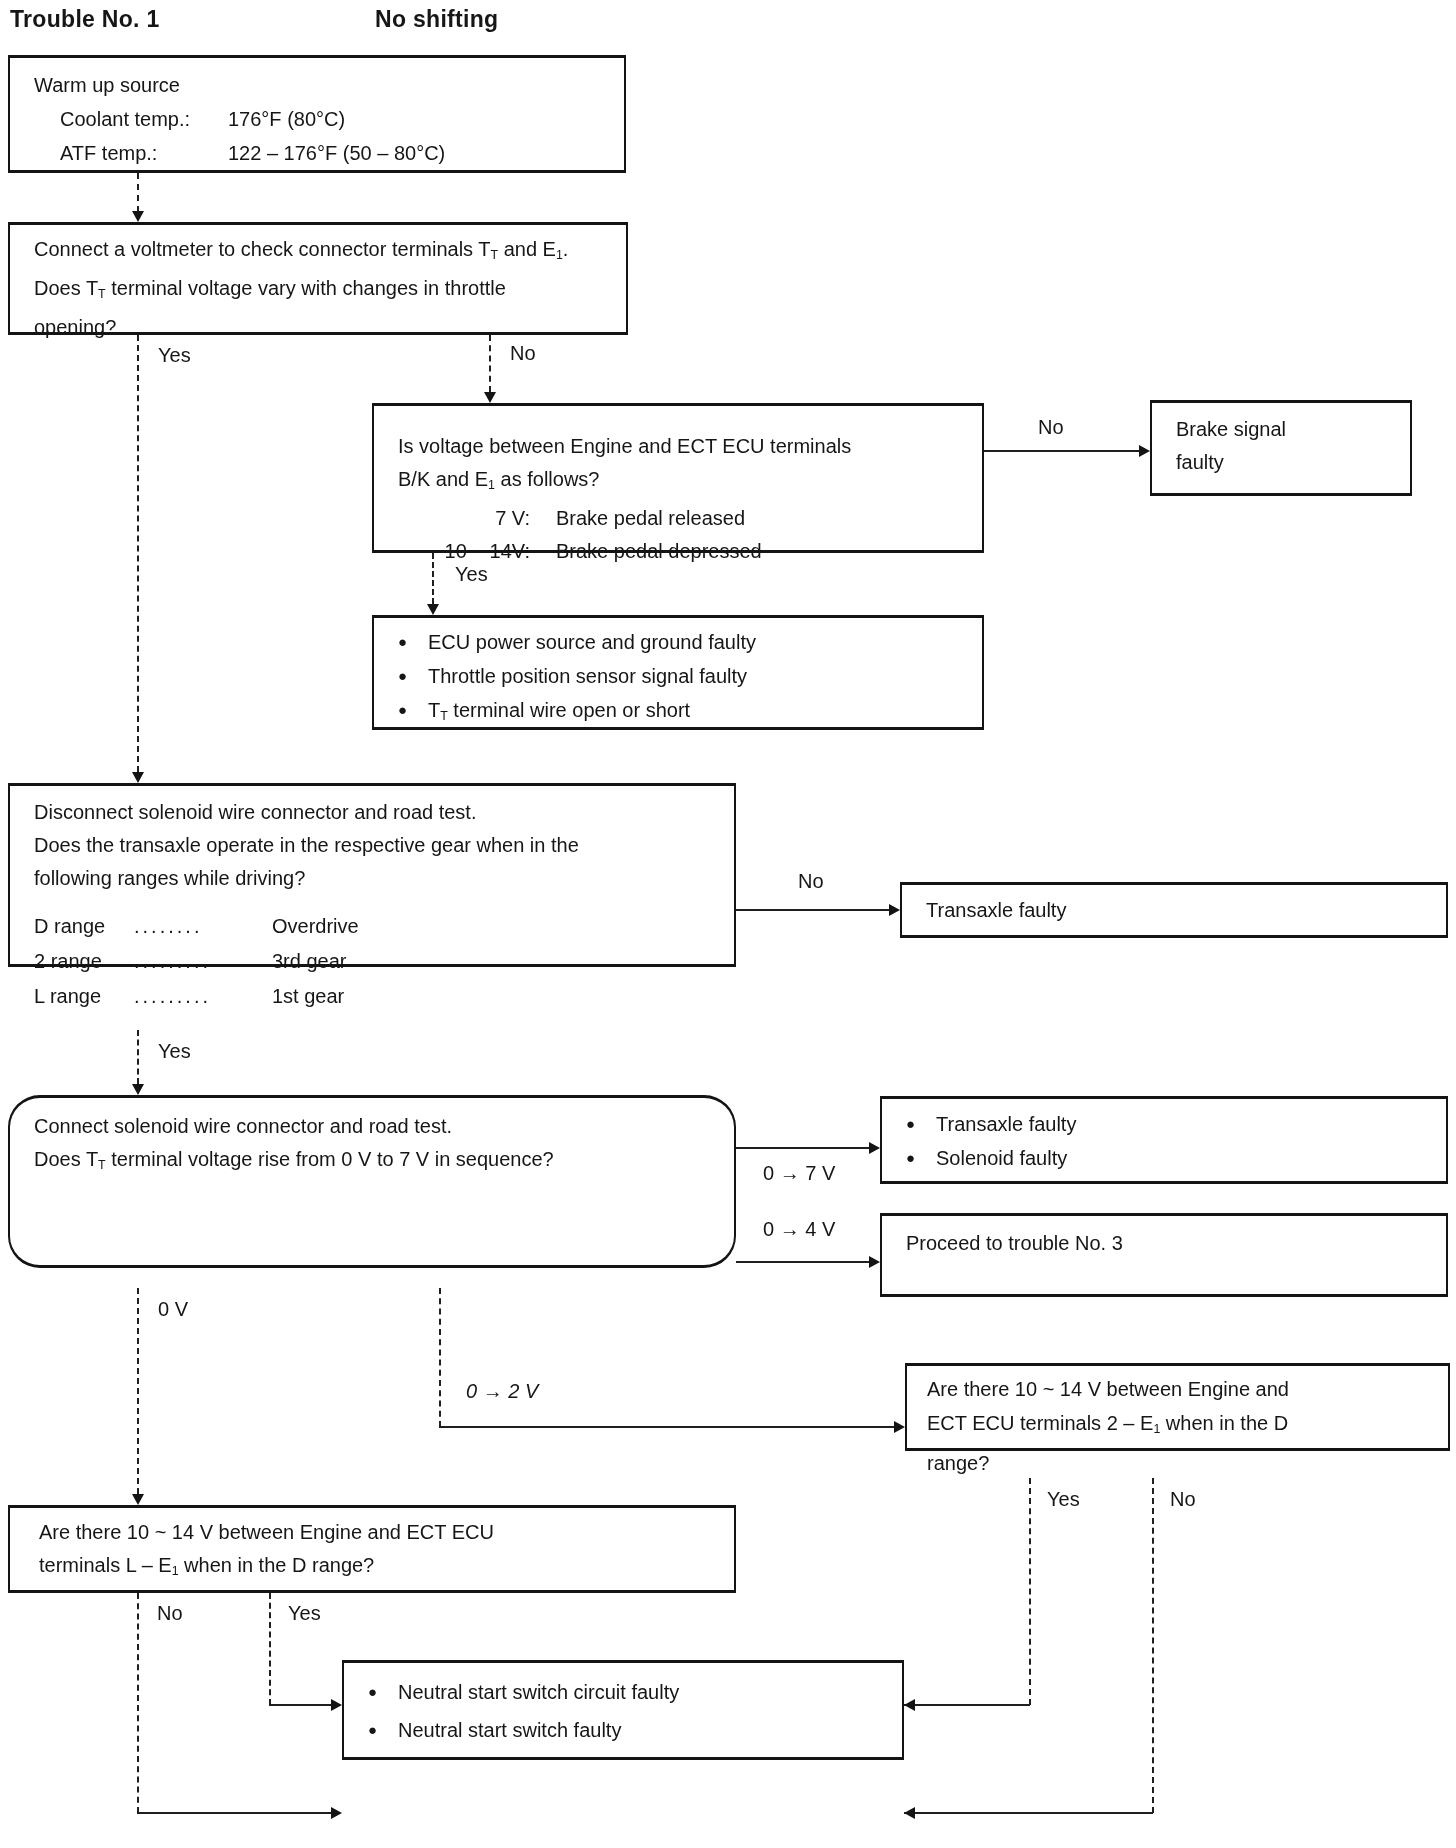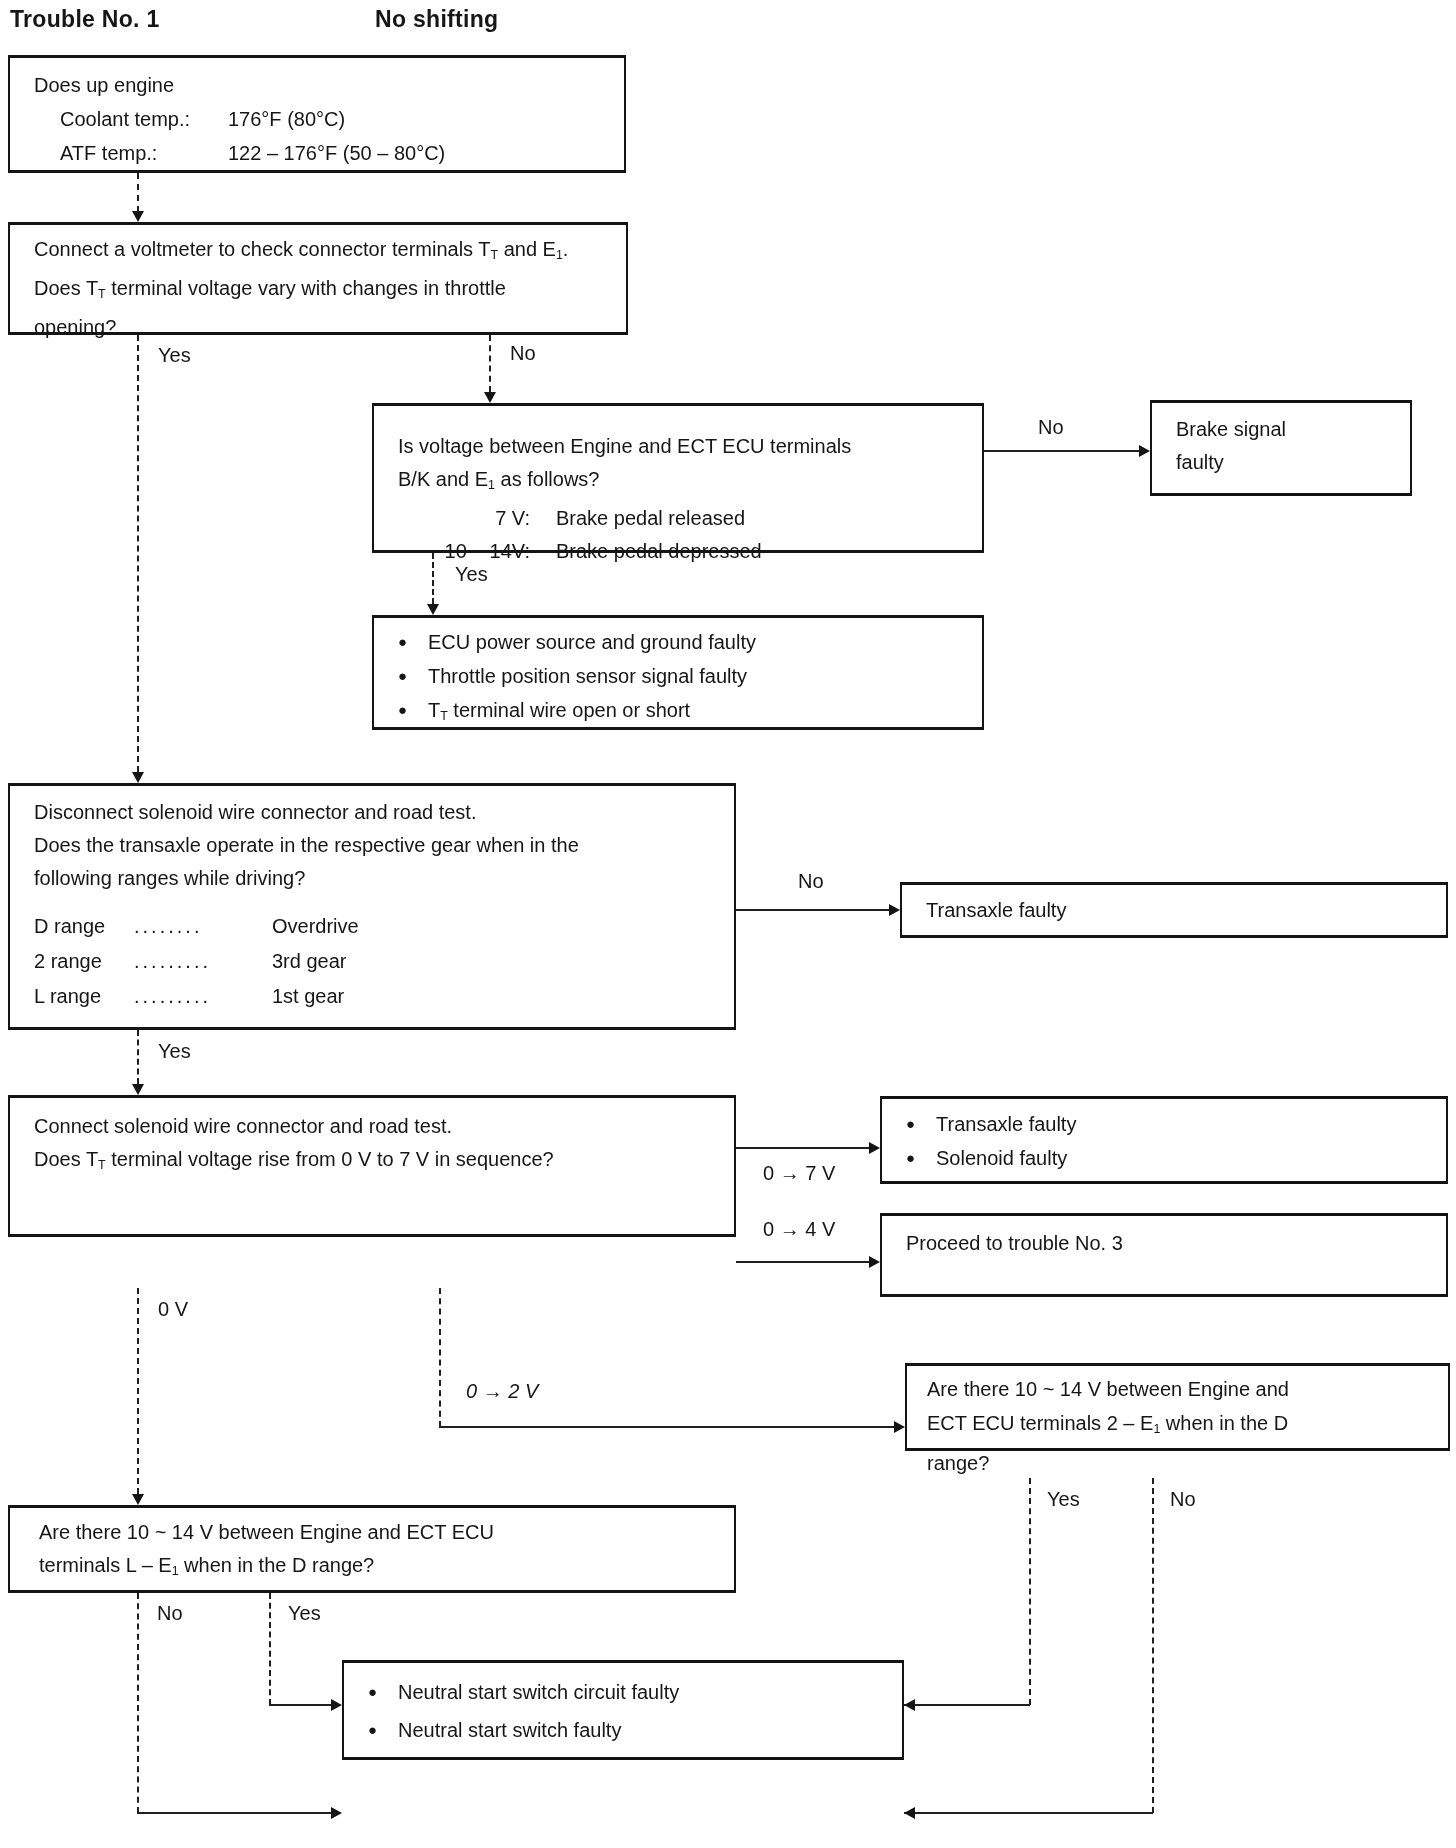--- a/index.html
+++ b/index.html
@@ -36,21 +36,21 @@
 </style>
 </head>
 <body>
 
 <div class="page">
 
   <div class="title" style="left:10px;">Trouble No. 1</div>
   <div class="title" style="left:375px;">No shifting</div>
 
   <div class="box" style="left:8px;top:55px;width:618px;height:118px;line-height:34px;">
-    <div class="tline">Does up engine</div>
+    <div class="tline">Warm up source</div>
     <div class="param-row">
       <span class="param-label">Coolant temp.:</span>
       <span class="param-value">176°F (80°C)</span>
     </div>
     <div class="param-row">
       <span class="param-label">ATF temp.:</span>
       <span class="param-value">122 – 176°F (50 – 80°C)</span>
     </div>
   </div>
 
@@ -77,21 +77,21 @@
     <div class="tline">Brake signal</div>
     <div class="tline">faulty</div>
   </div>
 
   <div class="box" style="left:372px;top:615px;width:612px;height:115px;padding-top:7px;line-height:34px;">
     <div class="bullet">ECU power source and ground faulty</div>
     <div class="bullet">Throttle position sensor signal faulty</div>
     <div class="bullet">T<sub>T</sub> terminal wire open or short</div>
   </div>
 
-  <div class="box" style="left:8px;top:783px;width:728px;height:247px;padding-top:10px;">
+  <div class="box" style="left:8px;top:783px;width:728px;height:184px;padding-top:10px;">
     <div class="tline">Disconnect solenoid wire connector and road test.</div>
     <div class="tline">Does the transaxle operate in the respective gear when in the</div>
     <div class="tline">following ranges while driving?</div>
     <div class="spacer"></div>
     <div class="range-row">
       <span class="range-label">D range</span>
       <span class="range-dots">........</span>
       <span class="range-value">Overdrive</span>
     </div>
     <div class="range-row">
@@ -103,21 +103,21 @@
       <span class="range-label">L range</span>
       <span class="range-dots">.........</span>
       <span class="range-value">1st gear</span>
     </div>
   </div>
 
   <div class="box" style="left:900px;top:882px;width:548px;height:56px;padding-top:9px;">
     <div class="tline">Transaxle faulty</div>
   </div>
 
-  <div class="box" style="left:8px;top:1095px;width:728px;height:142px;padding-top:12px;">
+  <div class="box" style="left:8px;top:1095px;width:728px;height:173px;padding-top:12px;border-radius:32px;">
     <div class="tline">Connect solenoid wire connector and road test.</div>
     <div class="tline">Does T<sub>T</sub> terminal voltage rise from 0 V to 7 V in sequence?</div>
   </div>
 
   <div class="box" style="left:880px;top:1096px;width:568px;height:88px;padding-top:8px;line-height:34px;">
     <div class="bullet">Transaxle faulty</div>
     <div class="bullet">Solenoid faulty</div>
   </div>
 
   <div class="box" style="left:880px;top:1213px;width:568px;height:84px;padding-top:11px;">

